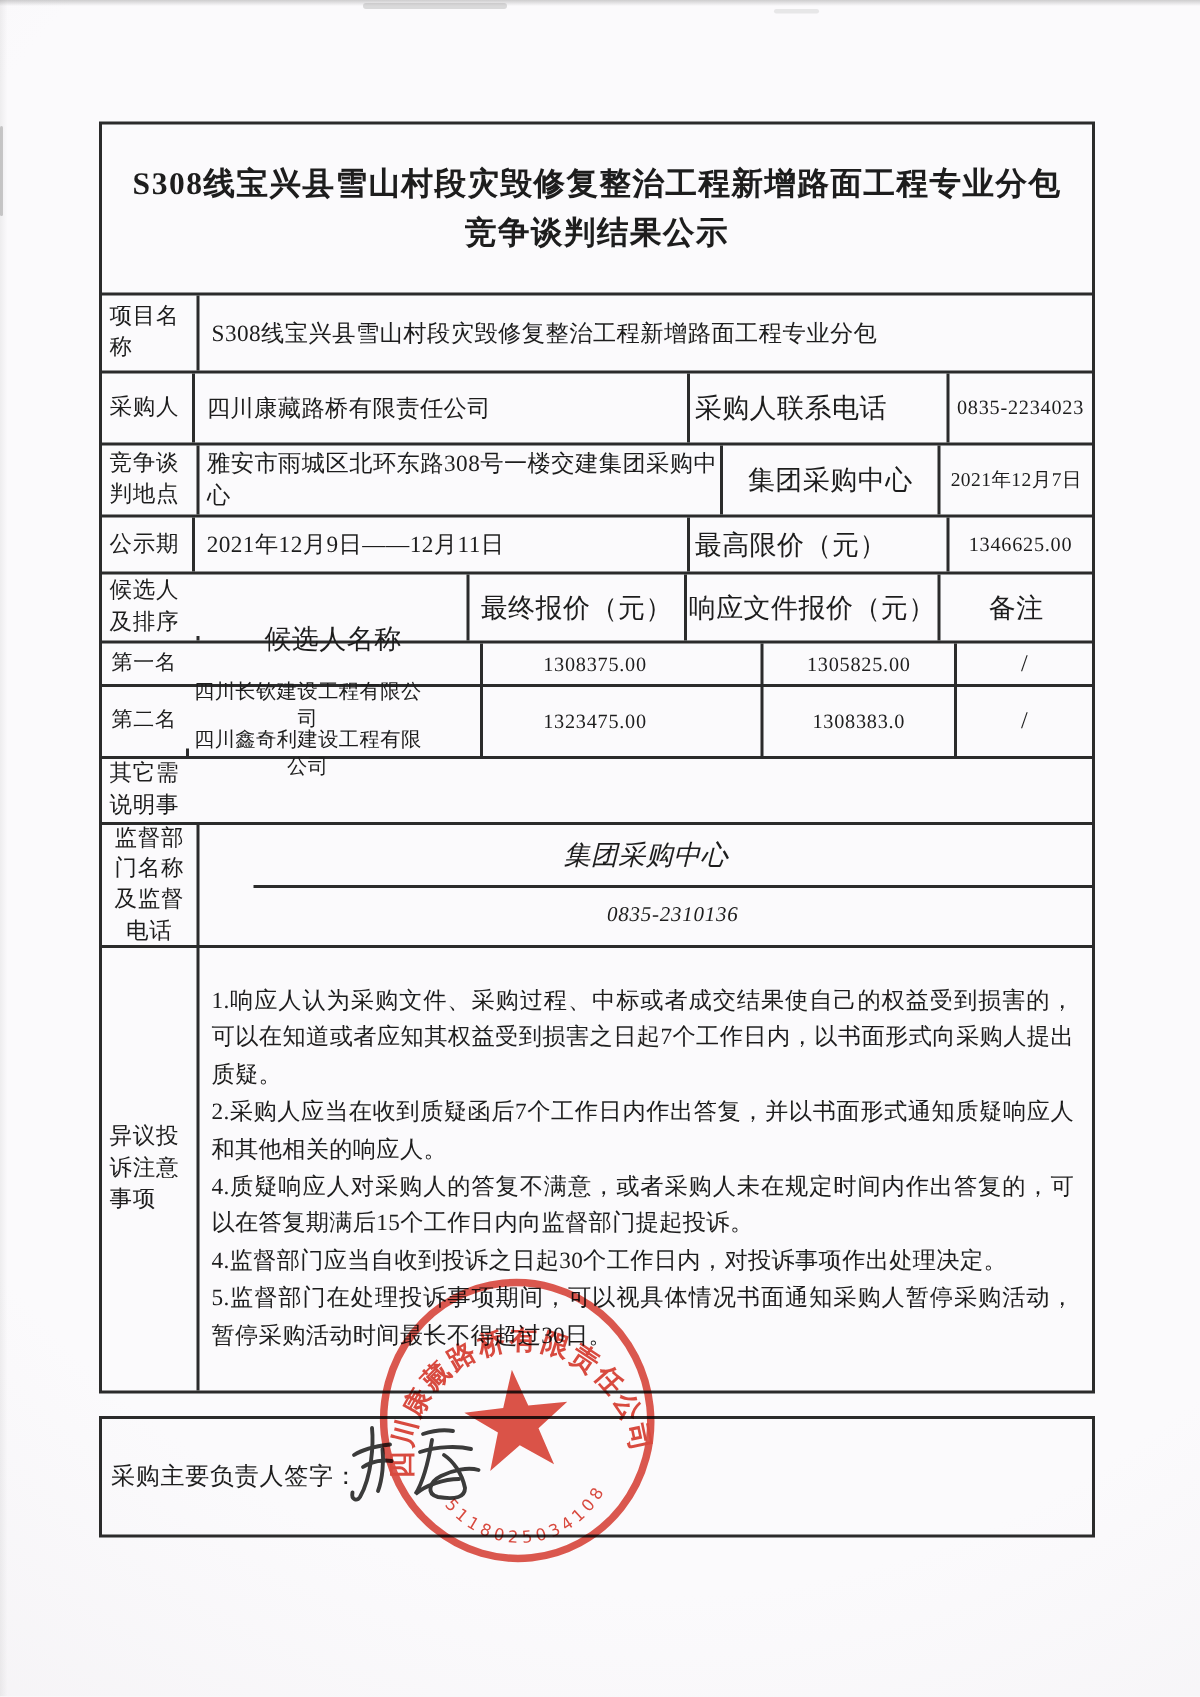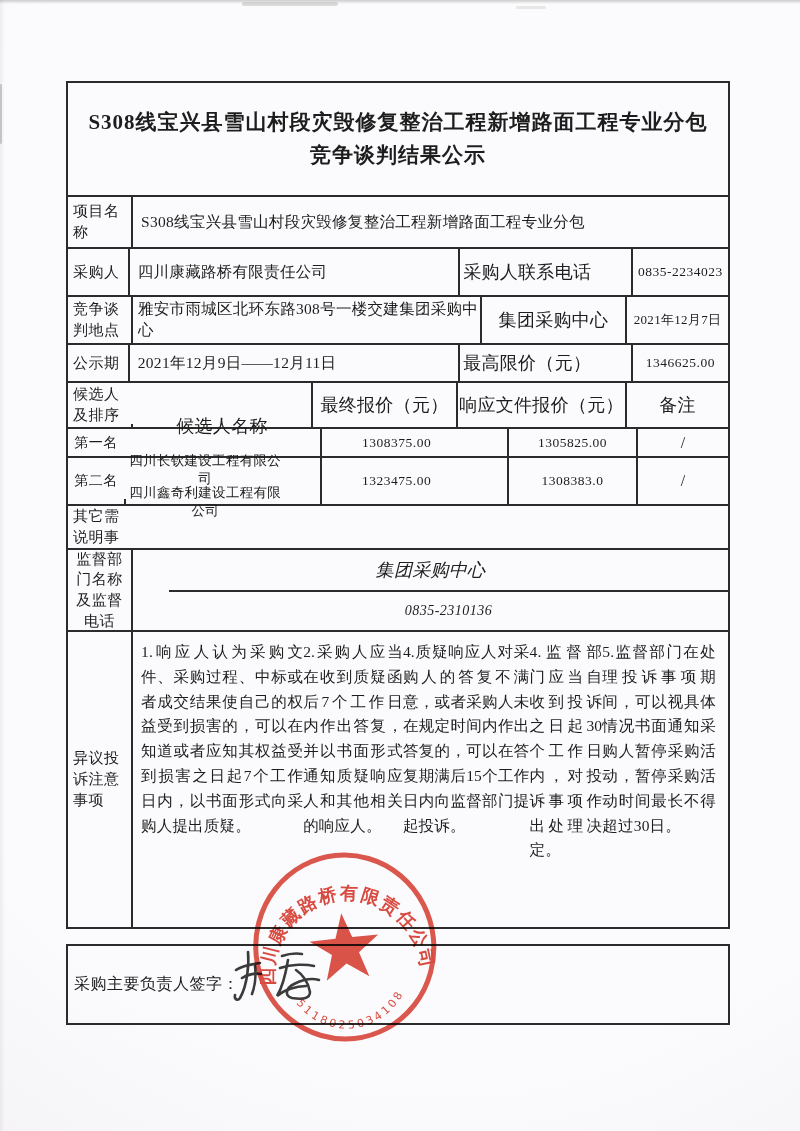--- a/index.html
+++ b/index.html
@@ -62,21 +62,21 @@
   .title-inner{
     width:100%;text-align:center;font-weight:bold;
     font-size:21px;line-height:1.55;letter-spacing:1px;
   }
 
   .sup-right{display:flex;flex-direction:column;font-style:italic;}
   .sup-sub{display:flex;align-items:center;justify-content:center;}
   .sup-sub + .sup-sub{border-top:2px solid var(--line);}
 
   .objection-body{
-    align-items:stretch;justify-content:center;
+    flex-direction:column;align-items:stretch;justify-content:center;
     padding:8px 12px 8px 8px;
   }
   .objection-body p{
     font-size:15.5px;line-height:1.6;text-align:justify;letter-spacing:.2px;
   }
 
   
   .sign-block{
     position:absolute;left:66px;top:944px;width:664px;height:81px;
     border:2px solid var(--line);

